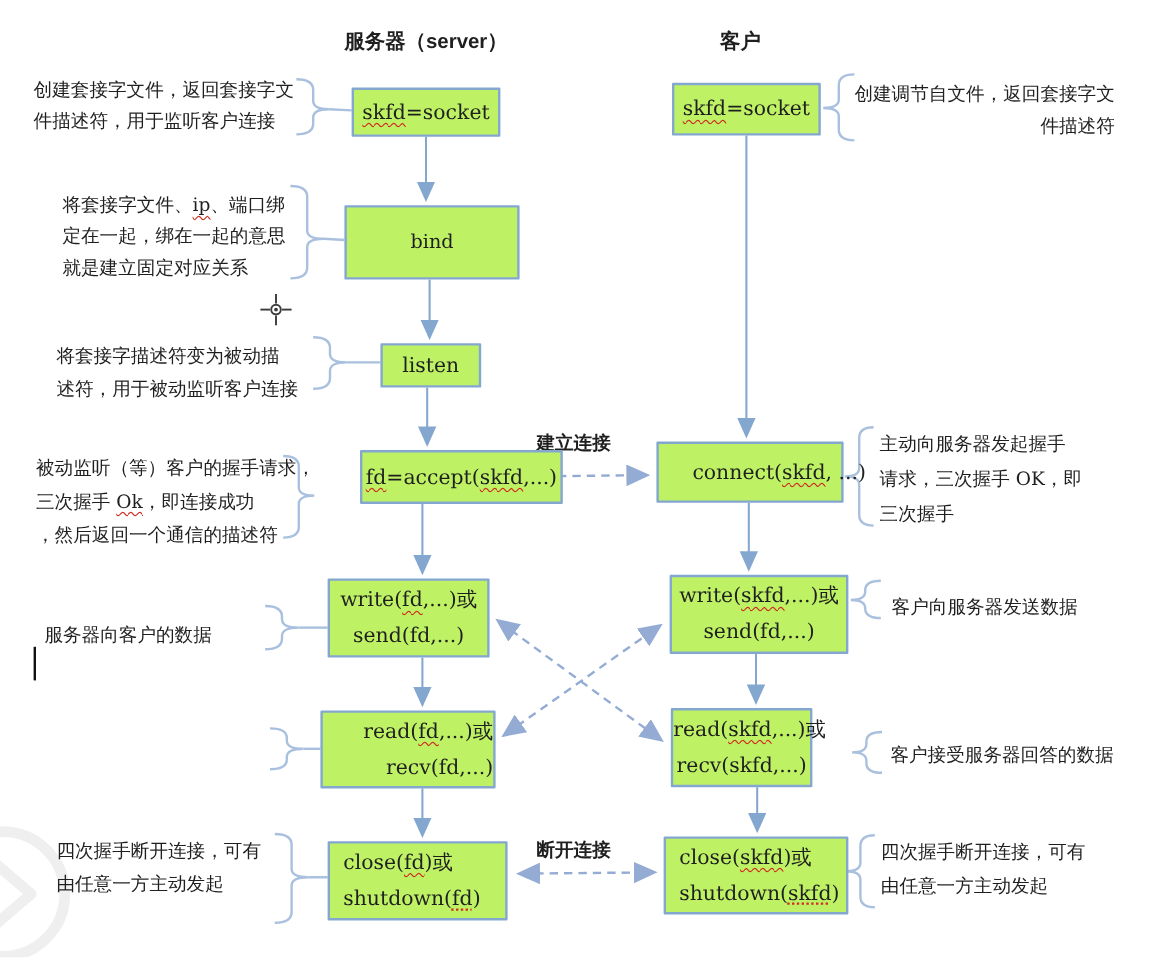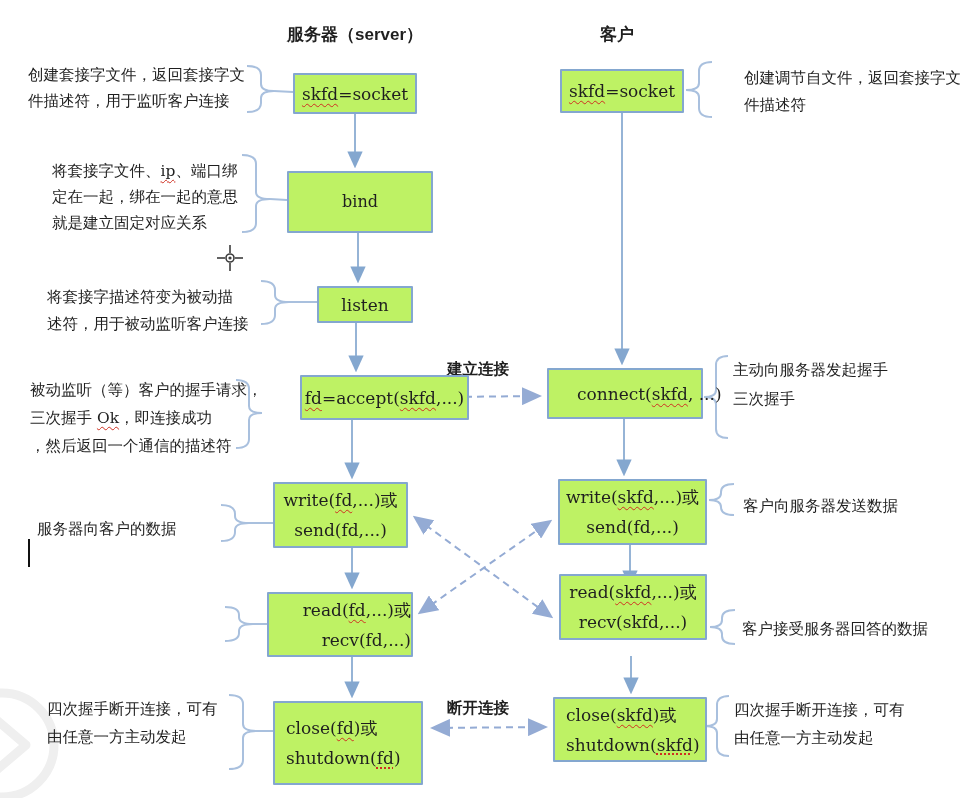--- a/index.html
+++ b/index.html
@@ -24,49 +24,49 @@
   .node{
     position:absolute;box-sizing:border-box;
     border:2px solid var(--line);border-radius:1px;background:#bef264;
     display:flex;flex-direction:column;justify-content:center;
     text-align:center;font-size:17px;line-height:30px;
   }
   .node .rline{white-space:nowrap;}
   .node.align-left{text-align:left;padding-left:11px;}
   #nb-srv-socket{left:293px;top:73px;width:124px;height:41px;}
   #nb-srv-bind{left:287px;top:171px;width:146px;height:62px;font-size:16px;}
-  #nb-srv-listen{left:317px;top:286px;width:96px;height:37px;}
+  #nb-srv-listen{left:317px;top:286px;width:84px;height:37px;}
   #nb-srv-accept{left:261px;top:375px;width:169px;height:45px;margin-left:39px;}
   #nb-srv-write{left:273px;top:482px;width:135px;height:66px;}
   #nb-srv-read{left:267px;top:592px;width:146px;height:65px;align-items:flex-end;}
-  #nb-srv-close{left:273px;top:701px;width:150px;height:84px;}
+  #nb-srv-close{left:273px;top:701px;width:150px;height:66px;}
   #nb-cli-socket{left:560px;top:69px;width:124px;height:44px;}
   #nb-cli-connect{left:547px;top:368px;width:156px;height:51px;padding-left:28px;}
   #nb-cli-write{left:558px;top:479px;width:149px;height:66px;}
-  #nb-cli-read{left:559px;top:574px;width:148px;height:66px;align-items:center;}
+  #nb-cli-read{left:559px;top:590px;width:118px;height:66px;}
   #nb-cli-close{left:553px;top:697px;width:154px;height:65px;}
 
   
   .sq-w{text-decoration-line:underline;text-decoration-style:wavy;
         text-decoration-color:var(--squiggle);text-decoration-thickness:1px;
         text-underline-offset:3px;}
   .sq-d{text-decoration-line:underline;text-decoration-style:dotted;
         text-decoration-color:var(--squiggle);text-decoration-thickness:2px;
         text-underline-offset:3px;}
 
   
   .anno{position:absolute;font-size:15.5px;line-height:26px;white-space:nowrap;}
   #an-srv-socket{left:28px;top:62px;}
   #an-srv-bind{left:52px;top:158px;line-height:26px;}
   #an-srv-listen{left:47px;top:284px;line-height:27px;}
   #an-srv-accept{left:30px;top:376px;line-height:28px;}
   #an-srv-write{left:37px;top:516px;}
   #an-srv-read{left:43px;top:610px;}
   #an-srv-close{left:47px;top:695px;line-height:28px;}
-  #an-cli-socket{left:744px;top:65px;line-height:27px;}
+  #an-cli-socket{left:712px;top:65px;line-height:27px;text-align:right;}
   #an-cli-connect{left:733px;top:356px;line-height:29px;}
   #an-cli-write{left:743px;top:493px;}
   #an-cli-read{left:742px;top:616px;}
   #an-cli-close{left:734px;top:696px;line-height:28px;}
 
   
   .col-title{position:absolute;font-family:"Liberation Sans","DejaVu Sans",sans-serif;
              font-weight:700;font-size:17px;white-space:nowrap;}
   #title-server{left:287px;top:23px;}
   #title-client{left:600px;top:23px;}
@@ -224,20 +224,21 @@
       <div class="rline"><span>四次握手断开连接，可有</span></div>
       <div class="rline"><span>由任意一方主动发起</span></div>
     </div>
 
   <div class="anno" id="an-cli-socket">
       <div class="rline"><span>创建调节自文件，返回套接字文</span></div>
       <div class="rline"><span>件描述符</span></div>
     </div>
   <div class="anno" id="an-cli-connect">
       <div class="rline"><span>主动向服务器发起握手</span></div>
+      <div class="rline"><span>请求，三次握手 OK，即</span></div>
       <div class="rline"><span>三次握手</span></div>
     </div>
   <div class="anno" id="an-cli-write">
       <div class="rline"><span>客户向服务器发送数据</span></div>
     </div>
   <div class="anno" id="an-cli-read">
       <div class="rline"><span>客户接受服务器回答的数据</span></div>
     </div>
   <div class="anno" id="an-cli-close">
       <div class="rline"><span>四次握手断开连接，可有</span></div>

